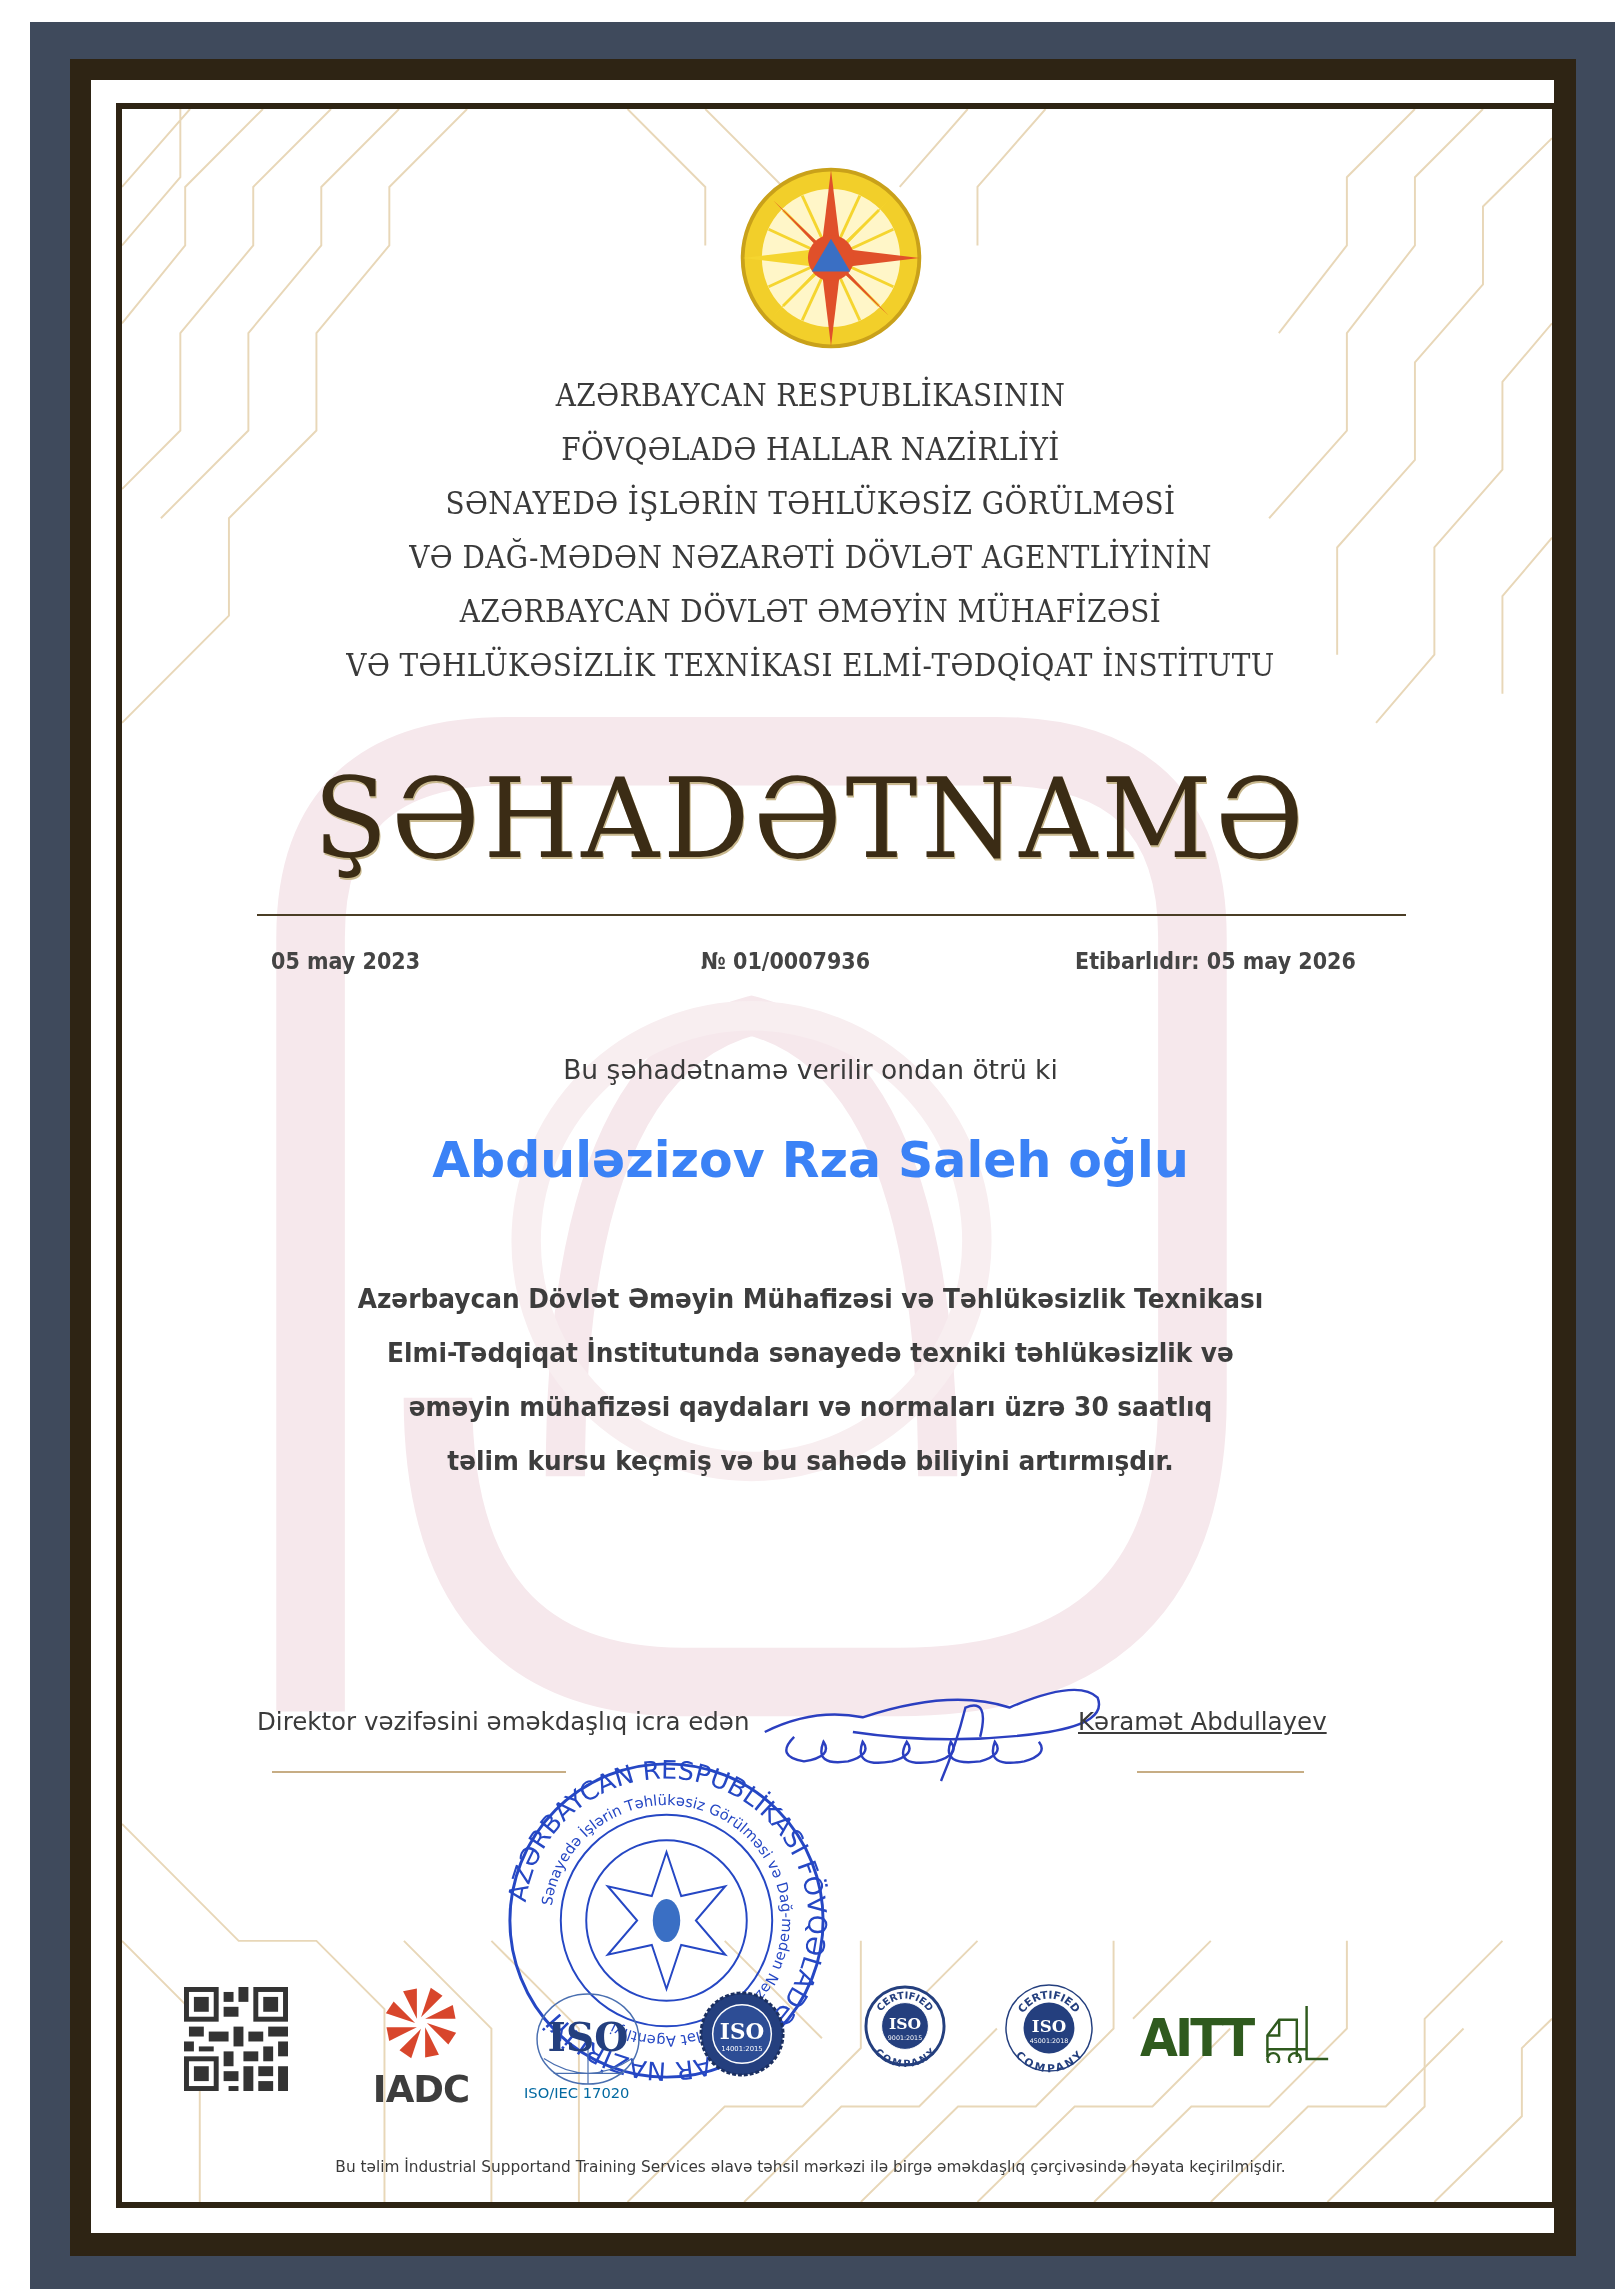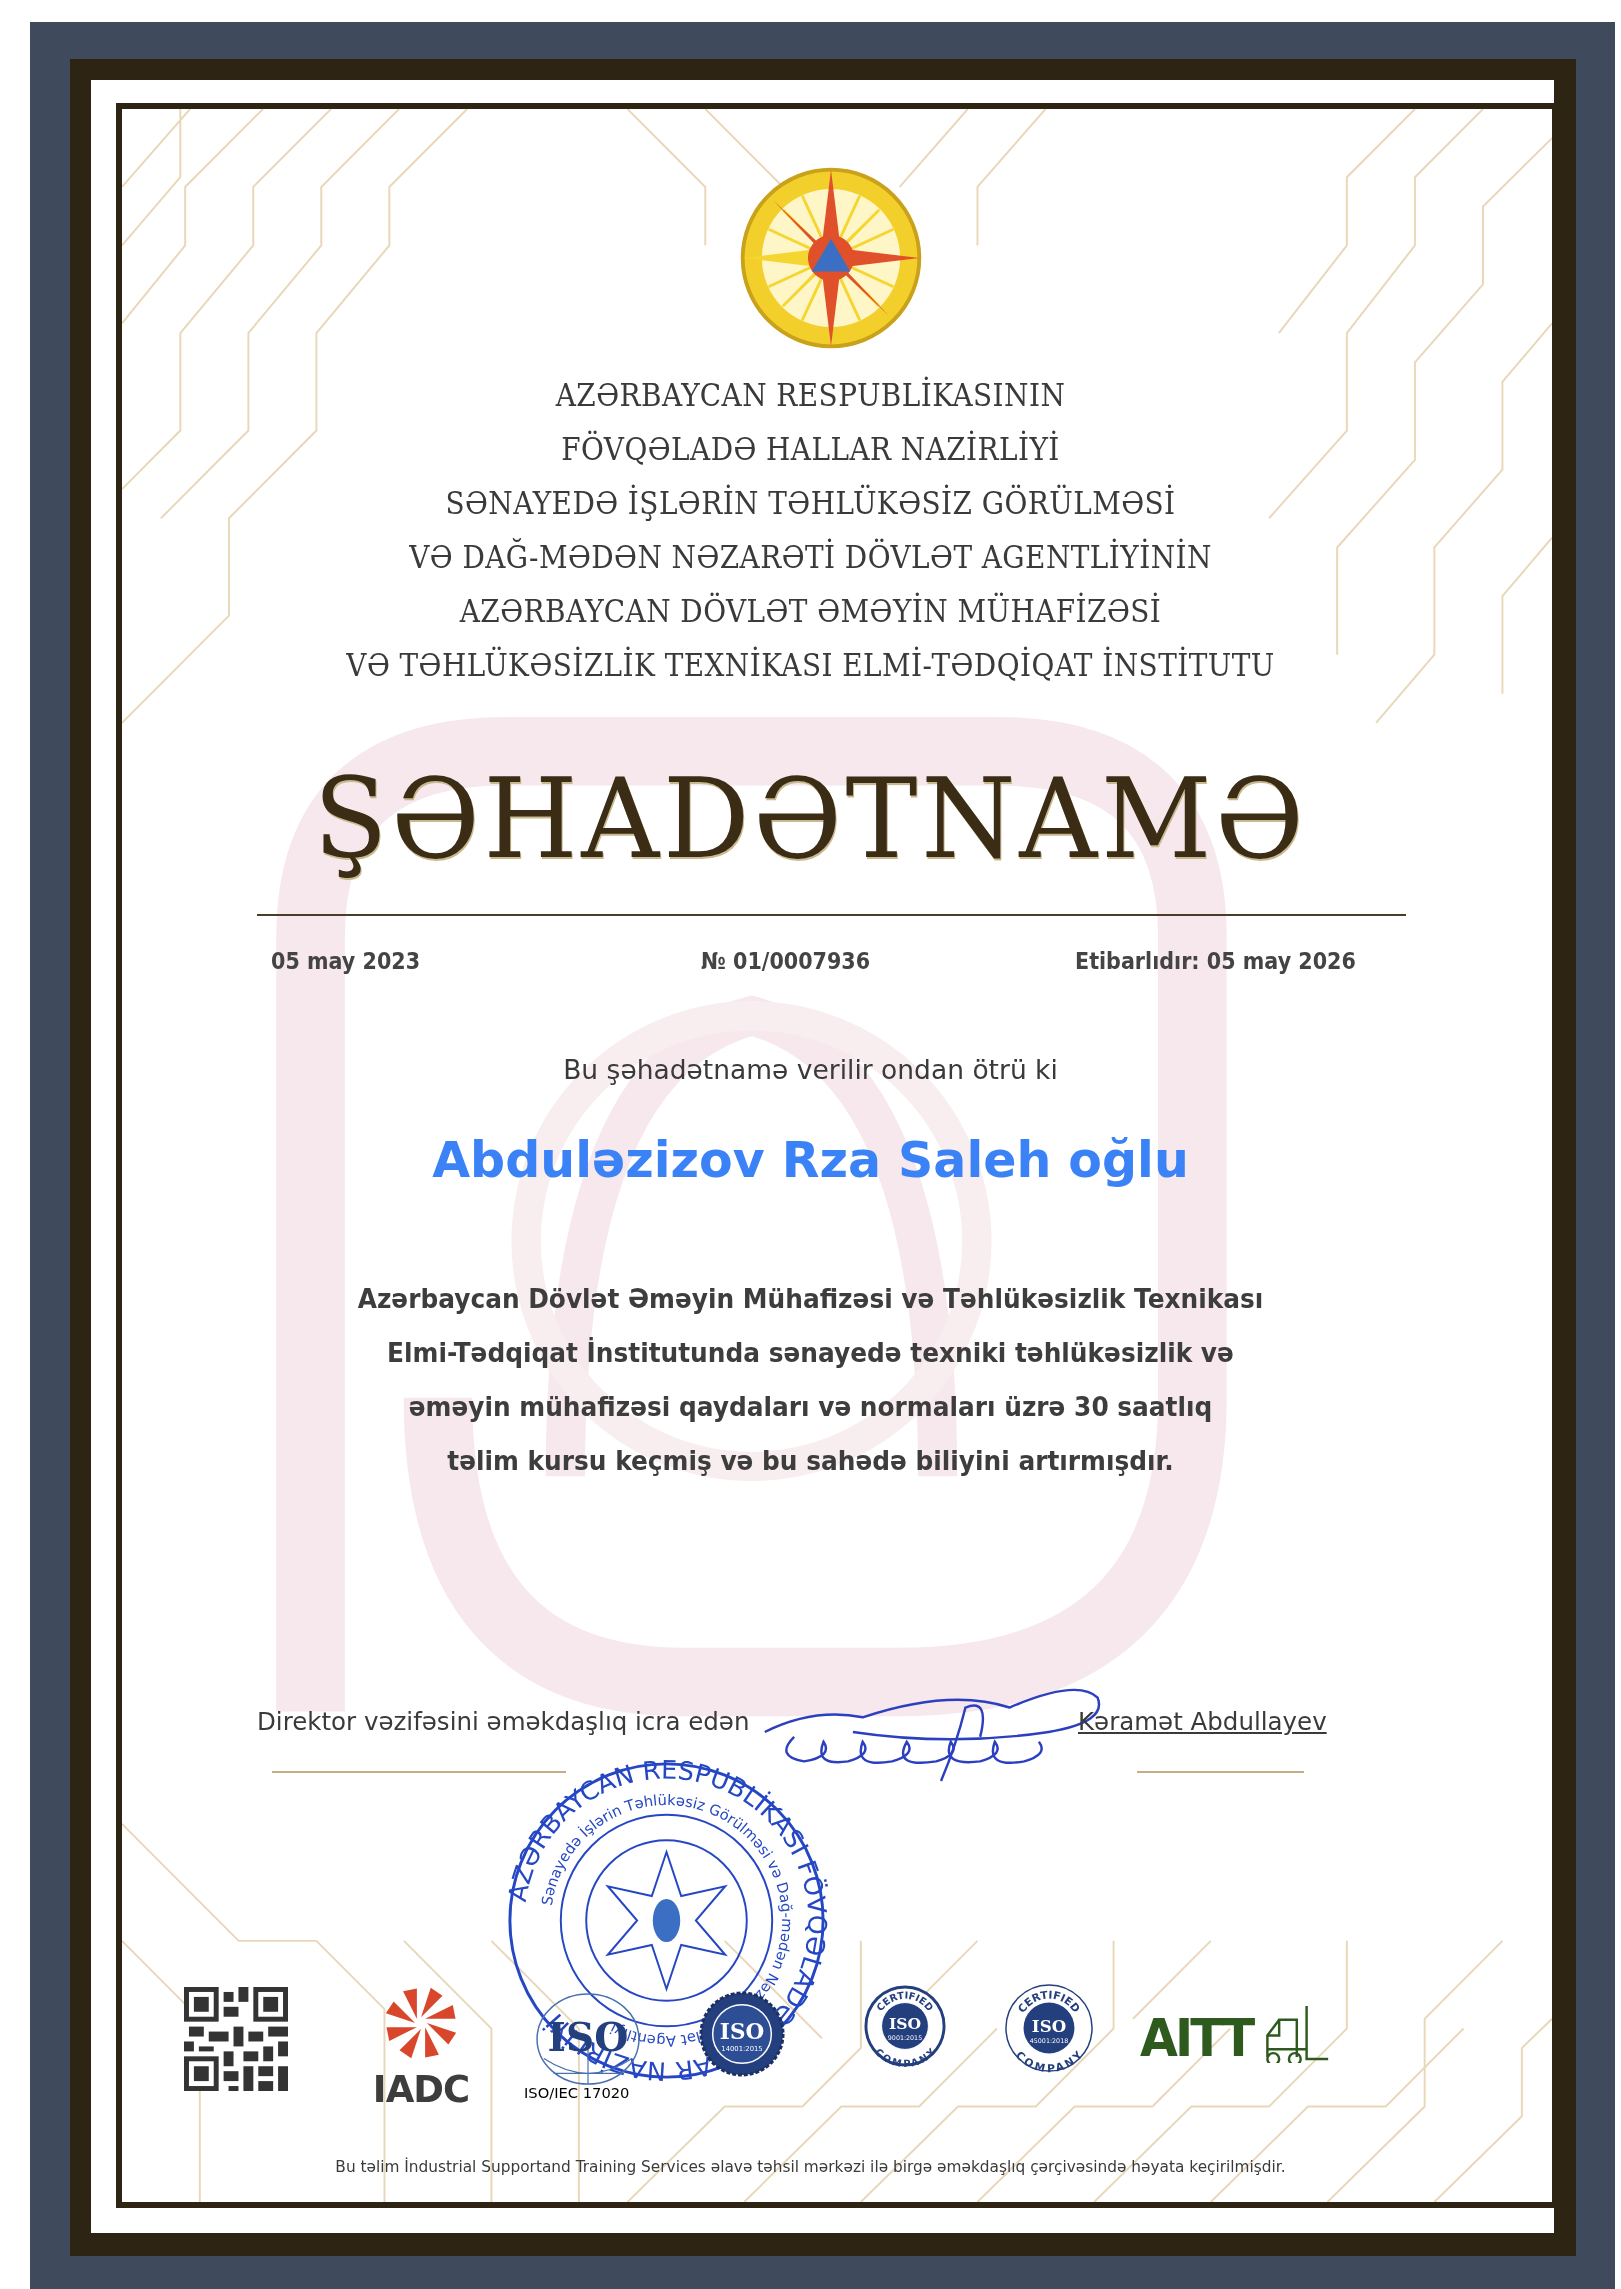--- a/index.html
+++ b/index.html
@@ -42,21 +42,21 @@
   .sign-line-r { position:absolute; left:1137px; top:1771px; width:167px; height:2px; background:#c7ad84; }
   .signature { position:absolute; left:755px; top:1678px; width:372px; height:108px; }
 
   .stamp { position:absolute; left:505px; top:1759px; width:323px; height:323px; }
 
   .logo { position:absolute; }
   .qr { left:184px; top:1986px; width:104px; height:106px; }
   .iadc { left:372px; top:1982px; width:98px; height:127px; }
   .iadc-label { position:absolute; left:0; top:86px; width:100%; text-align:center; font-size:37px; font-weight:bold; color:#3d3d3d; letter-spacing:-1px; }
   .iso17020 { left:534px; top:1990px; width:108px; height:98px; }
-  .iso17020-label { position:absolute; left:524px; top:2084px; font-size:14.7px; color:#000000; white-space:nowrap; }
+  .iso17020-label { position:absolute; left:524px; top:2084px; font-size:14.7px; color:#0369a1; white-space:nowrap; }
   .iso14001 { left:698px; top:1990px; width:88px; height:88px; }
   .iso9001 { left:864px; top:1985px; width:82px; height:82px; }
   .iso45001 { left:1004px; top:1983px; width:90px; height:90px; }
   .aitt { left:1140px; top:2004px; width:196px; height:59px; }
 
   .footer-note { position:absolute; left:0; width:1621px; top:2156px; text-align:center; font-size:16.7px; color:#3a3a3a; white-space:nowrap; transform:scaleX(0.92); }
 </style>
 </head>
 <body>
 

